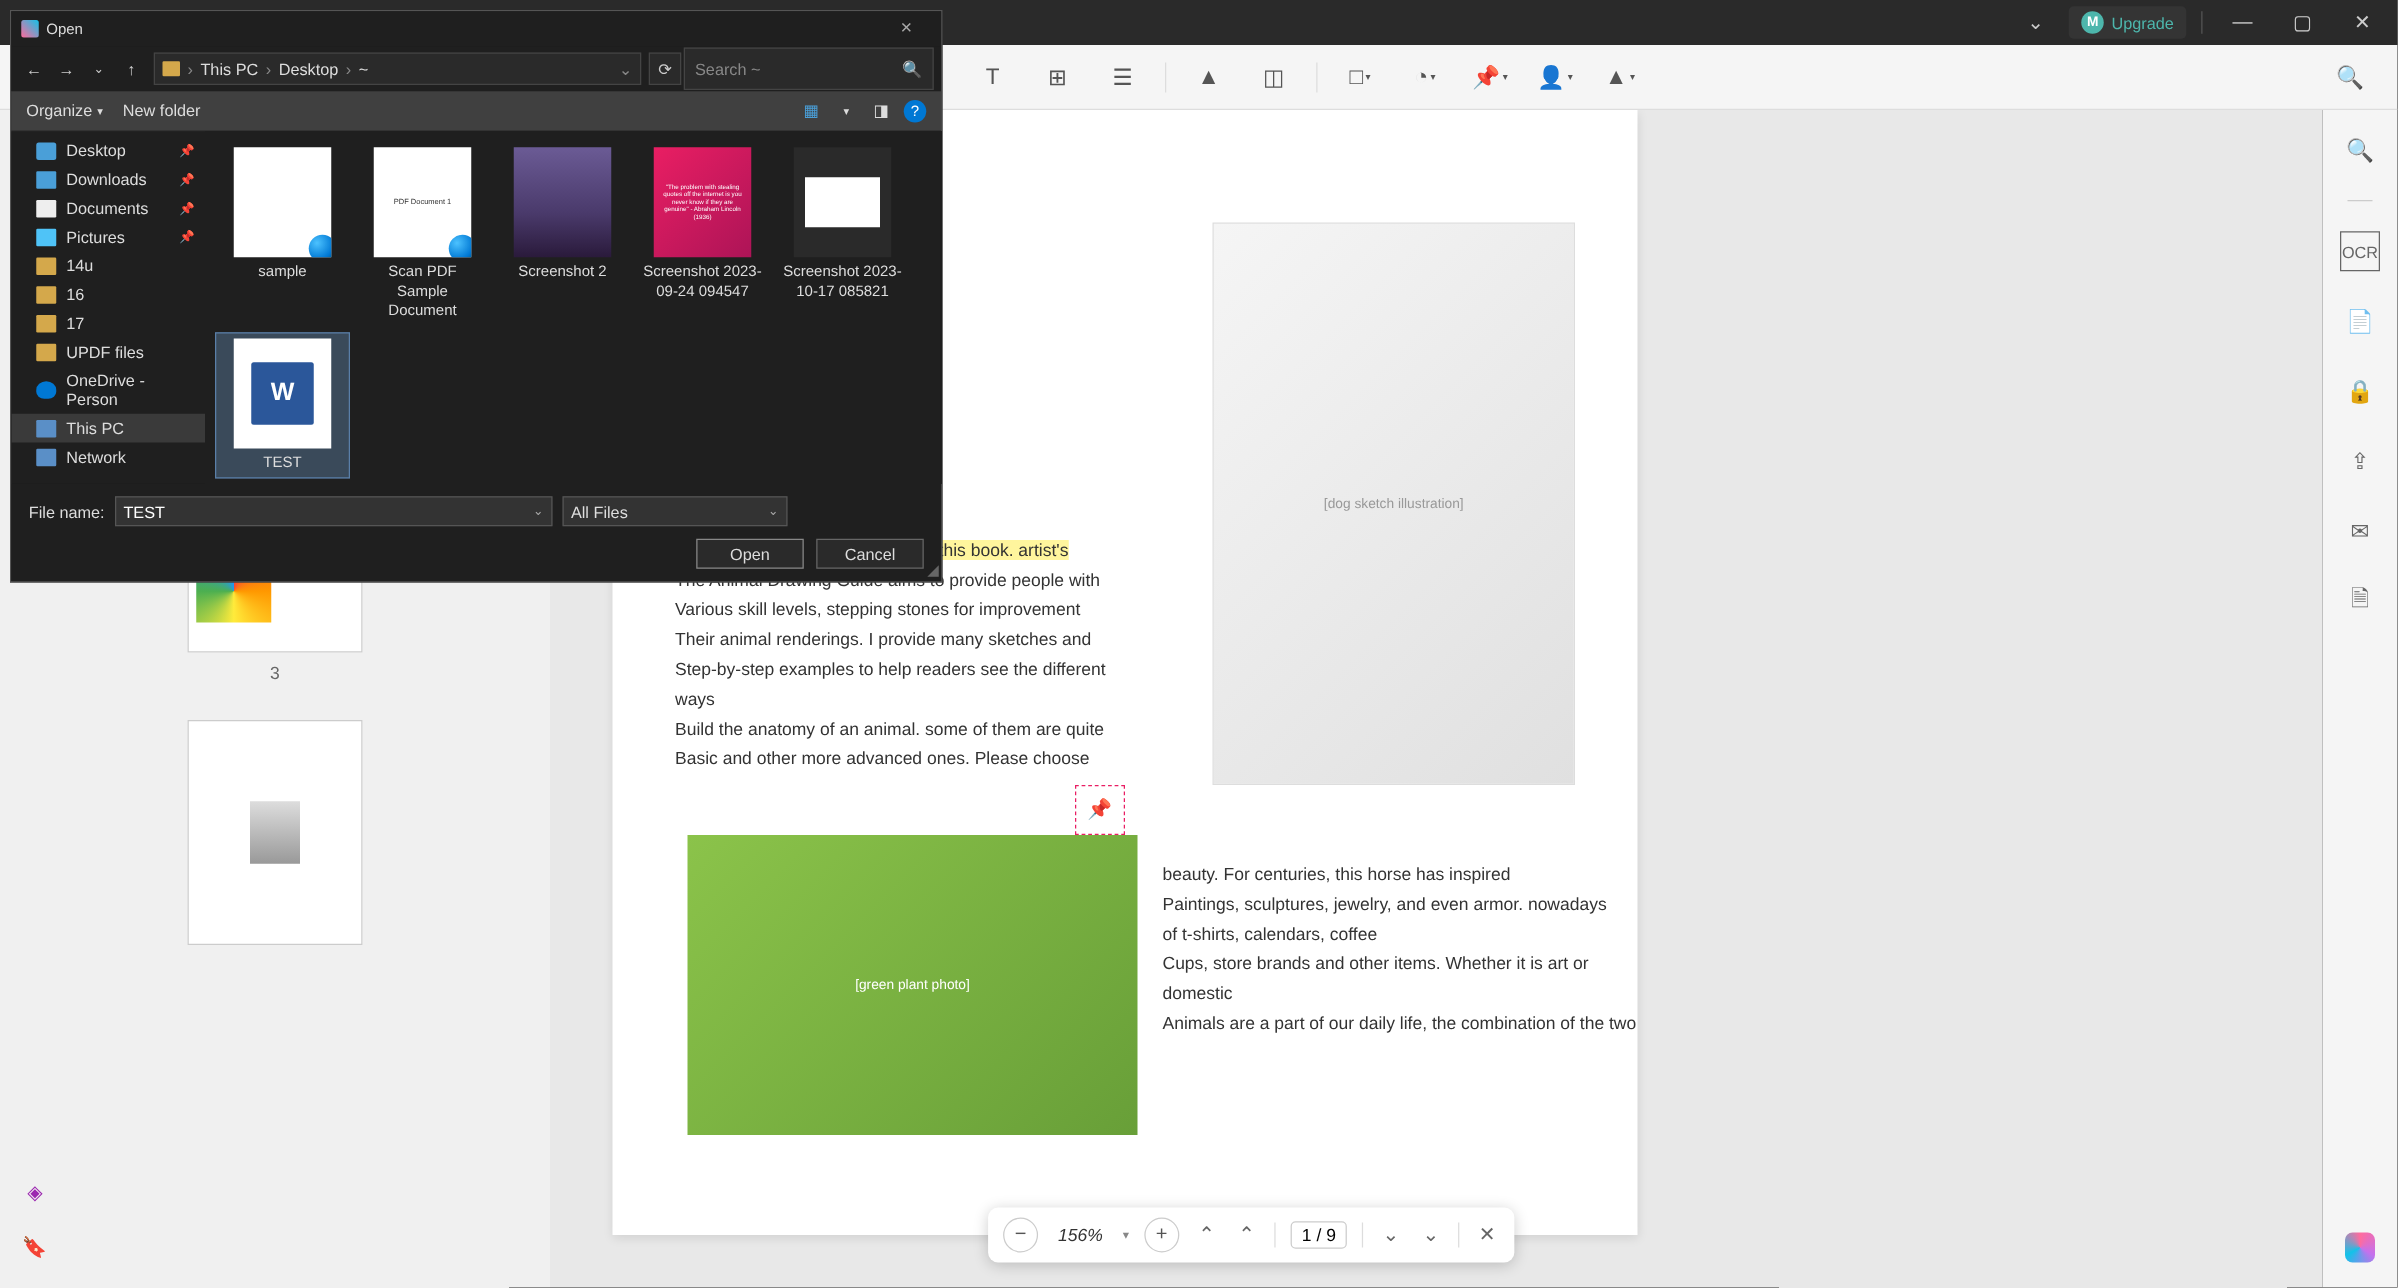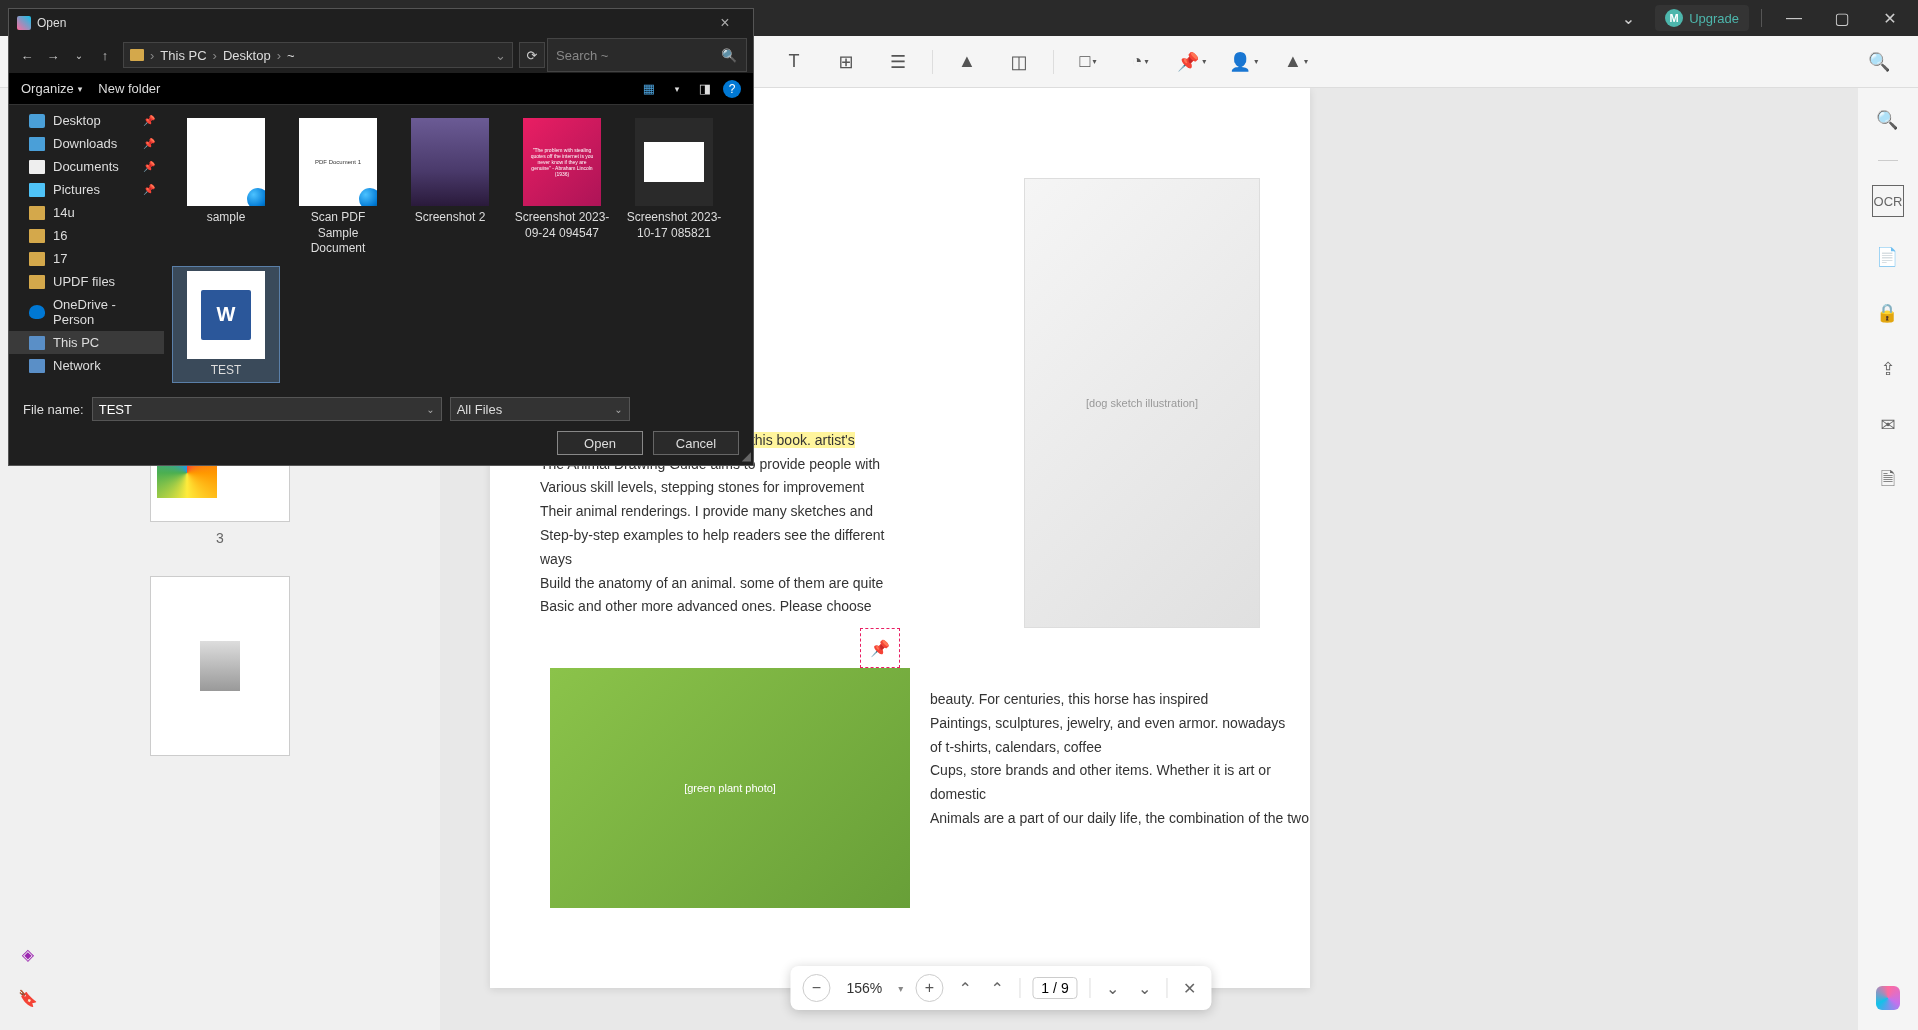--- a/index.html
+++ b/index.html
@@ -30,34 +30,34 @@
 .thumb-bottom-icons { position: absolute; left: 16px; bottom: 20px; display: flex; flex-direction: column; gap: 20px; }
 .thumb-bottom-icons .ic { width: 24px; height: 24px; color: #888; cursor: pointer; display:flex; align-items:center; justify-content:center; }
 
 
 .doc-area { position: absolute; left: 440px; top: 88px; right: 60px; bottom: 0; background: #e8e8e8; overflow: hidden; }
 .doc-page { position: absolute; left: 50px; top: 0; width: 820px; min-height: 900px; background: #fff; padding: 30px 50px; box-shadow: 0 2px 8px rgba(0,0,0,0.1); }
 .doc-intro { font-size: 14px; color: #333; line-height: 1.6; margin-bottom: 20px; }
 .doc-heading { font-size: 32px; font-weight: bold; color: #2a2a2a; font-family: Georgia, serif; margin-bottom: 20px; }
 .doc-body { font-size: 14px; color: #333; line-height: 1.7; max-width: 380px; }
 .highlight { background: #fff59d; }
-.doc-image-dog { position: absolute; right: 50px; top: 90px; width: 236px; height: 450px; background: linear-gradient(135deg,#f5f5f5,#e0e0e0); border: 1px solid #ddd; display:flex; align-items:center; justify-content:center; color:#999; font-size:11px; }
+.doc-image-dog { position: absolute; right: 50px; top: 90px; width: 290px; height: 450px; background: linear-gradient(135deg,#f5f5f5,#e0e0e0); border: 1px solid #ddd; display:flex; align-items:center; justify-content:center; color:#999; font-size:11px; }
 .doc-image-plant { position: absolute; left: 60px; top: 580px; width: 360px; height: 240px; background: linear-gradient(135deg,#8bc34a,#689f38); display:flex; align-items:center; justify-content:center; color:#fff; font-size:11px; }
 .doc-col2 { position: absolute; left: 440px; top: 600px; width: 380px; font-size: 14px; color: #333; line-height: 1.7; }
 .pin-box { position: absolute; left: 370px; top: 540px; width: 40px; height: 40px; border: 1px dashed #e91e63; display:flex; align-items:center; justify-content:center; color:#e91e63; }
 
 
 .right-tools { position: absolute; right: 0; top: 88px; bottom: 0; width: 60px; background: #f5f5f5; display: flex; flex-direction: column; align-items: center; padding-top: 16px; gap: 24px; }
 .right-tools .rt { width: 32px; height: 32px; display: flex; align-items: center; justify-content: center; color: #666; cursor: pointer; font-size: 18px; }
 .right-bottom-logo { position: absolute; bottom: 20px; width: 24px; height: 24px; border-radius: 6px; background: conic-gradient(#ff6b9d,#c471ed,#12c2e9,#ff6b9d); }
 
 
 .bottom-bar { position: absolute; left: 50%; transform: translateX(-40%); bottom: 20px; background: #fff; border-radius: 8px; box-shadow: 0 2px 12px rgba(0,0,0,0.2); display: flex; align-items: center; padding: 8px 12px; gap: 12px; z-index: 5; }
 .bb-btn { width: 28px; height: 28px; border-radius: 50%; border: 1px solid #ccc; display: flex; align-items: center; justify-content: center; color: #555; cursor: pointer; background:#fff; }
-.bb-zoom { font-size: 14px; color: #333; padding: 0 4px; }
+.bb-zoom { font-size: 14px; color: #333; padding: 0 4px; font-style: italic; }
 .bb-zoom-drop { font-size: 10px; color: #888; cursor: pointer; }
 .bb-sep { width: 1px; height: 20px; background: #ddd; }
 .bb-page { display: flex; align-items: center; gap: 4px; border: 1px solid #ccc; border-radius: 4px; padding: 2px 8px; font-size: 14px; }
 .bb-ic { width: 20px; height: 20px; display: flex; align-items: center; justify-content: center; color: #666; cursor: pointer; }
 
 
 .dialog { position: absolute; left: 8px; top: 8px; width: 746px; height: 458px; background: #1f1f1f; border: 1px solid #555; z-index: 100; display: flex; flex-direction: column; color: #ddd; font-size: 13px; }
 .dlg-title { height: 28px; display: flex; align-items: center; padding: 0 8px; background: #1f1f1f; }
 .dlg-title-icon { width: 14px; height: 14px; background: linear-gradient(45deg,#ff6b9d,#12c2e9); border-radius: 2px; margin-right: 6px; }
 .dlg-title-text { flex: 1; font-size: 12px; }
@@ -66,21 +66,21 @@
 .dlg-nav { height: 36px; display: flex; align-items: center; padding: 0 6px; gap: 2px; background: #1f1f1f; }
 .nav-btn { width: 24px; height: 24px; display: flex; align-items: center; justify-content: center; color: #ccc; cursor: pointer; }
 .nav-path { flex: 1; height: 26px; background: #2a2a2a; border: 1px solid #444; display: flex; align-items: center; padding: 0 6px; gap: 6px; margin: 0 4px; }
 .nav-path .folder-ic { width: 14px; height: 12px; background: #d4a84b; border-radius: 1px; }
 .nav-path .crumb { color: #ddd; }
 .nav-path .sep { color: #888; }
 .nav-refresh { width: 26px; height: 26px; display: flex; align-items: center; justify-content: center; color: #ccc; border: 1px solid #444; background:#2a2a2a; cursor: pointer; }
 .nav-search { width: 200px; height: 26px; background: #2a2a2a; border: 1px solid #444; display: flex; align-items: center; padding: 16px 8px; color: #888; }
 .nav-search .stxt { flex:1; }
 
-.dlg-toolbar { height: 32px; display: flex; align-items: center; padding: 0 12px; gap: 16px; background: #000000; border-bottom: 1px solid #333; }
+.dlg-toolbar { height: 32px; display: flex; align-items: center; padding: 0 12px; gap: 16px; background: #404040; border-bottom: 1px solid #333; }
 .dlg-tb-item { color: #ddd; cursor: pointer; display:flex; align-items:center; gap:4px; }
 .dlg-tb-right { margin-left: auto; display: flex; gap: 8px; align-items: center; }
 .dlg-tb-ic { width: 20px; height: 20px; display: flex; align-items: center; justify-content: center; cursor: pointer; }
 .help-ic { width:18px; height:18px; border-radius:50%; background:#0078d4; color:#fff; font-size:12px; display:flex; align-items:center; justify-content:center; }
 
 .dlg-body { flex: 1; display: flex; overflow: hidden; }
 .dlg-tree { width: 155px; background: #1f1f1f; overflow-y: auto; padding: 4px 0; }
 .tree-item { display: flex; align-items: center; padding: 4px 8px 4px 20px; gap: 8px; cursor: pointer; }
 .tree-item.selected { background: #3a3a3a; }
 .tree-ic { width: 16px; height: 14px; background: #d4a84b; border-radius: 1px; flex-shrink: 0; }

